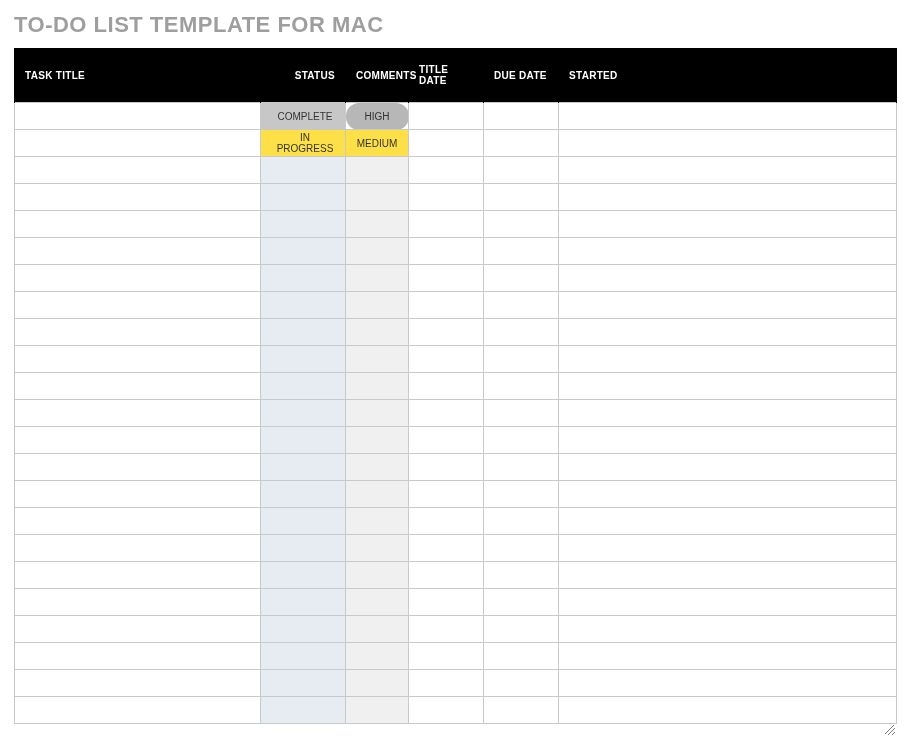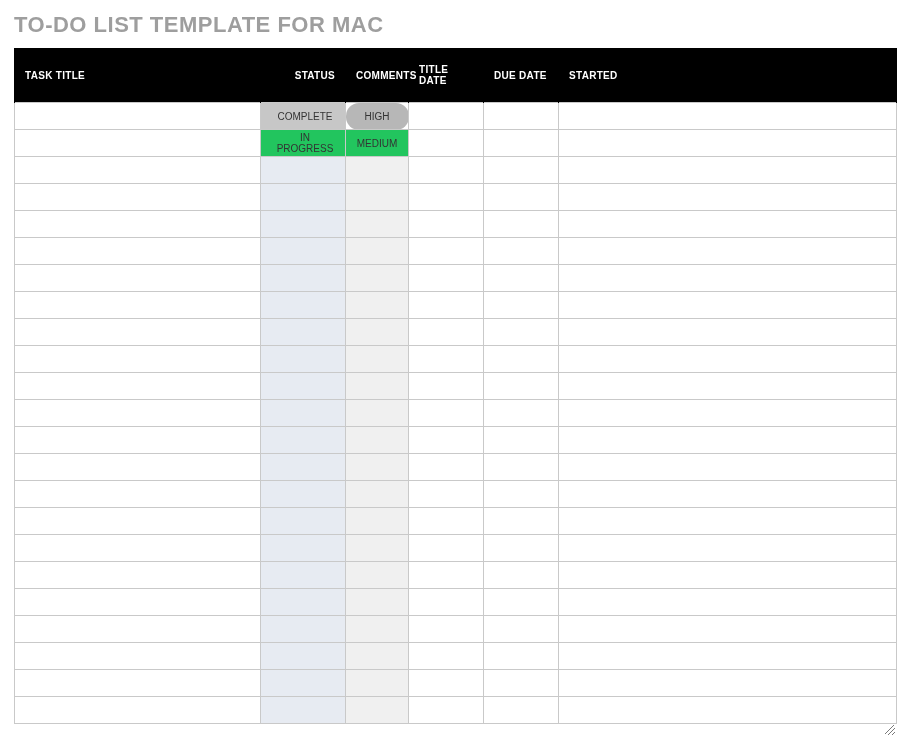--- a/index.html
+++ b/index.html
@@ -44,21 +44,21 @@
       background: #e7ebf2;
       text-align: center;
       padding-left: 12px;
     }
     td.priority {
       background: #f0f0f0;
       text-align: center;
     }
     td.status.filled { background: #c7c7c7; }
     td.priority.filled { background: #b7b7b7; border-radius: 13px; }
-    td.status.filled2, td.priority.filled2 { background: #22c55e; }
+    td.status.filled2, td.priority.filled2 { background: #fde047; }
     
     col.task     { width: 246px; }
     col.status   { width: 85px; }
     col.priority { width: 63px; }
     col.start    { width: 75px; }
     col.due      { width: 75px; }
     col.comments { width: auto; }
     .resize-handle {
       position: absolute;
       right: 16px;

